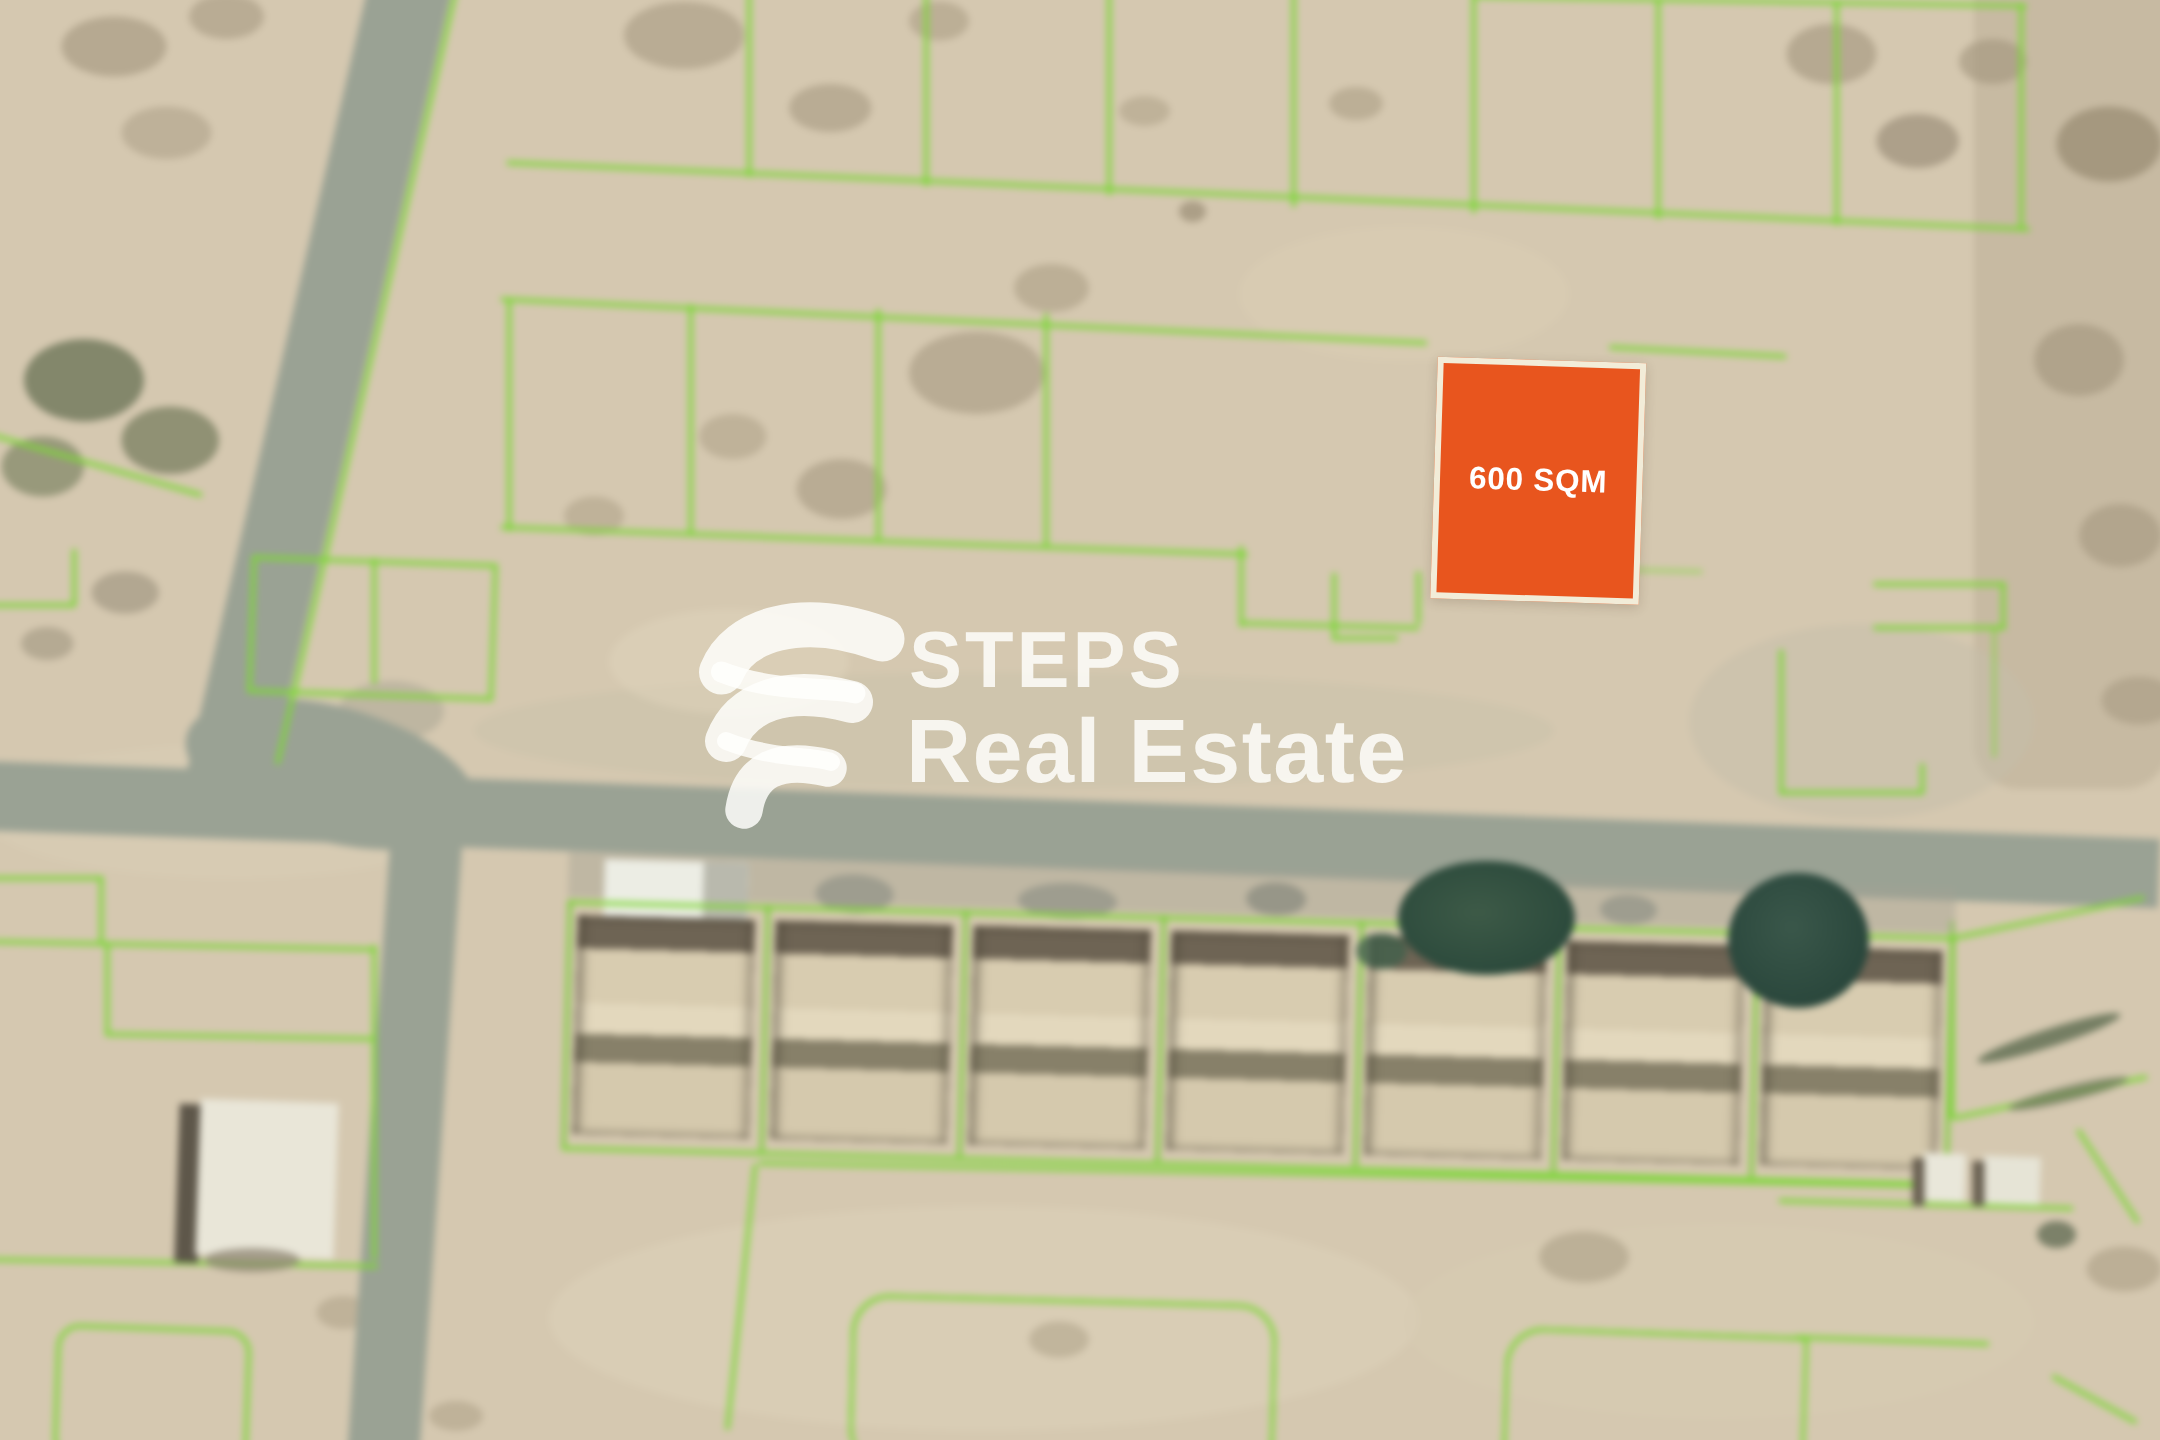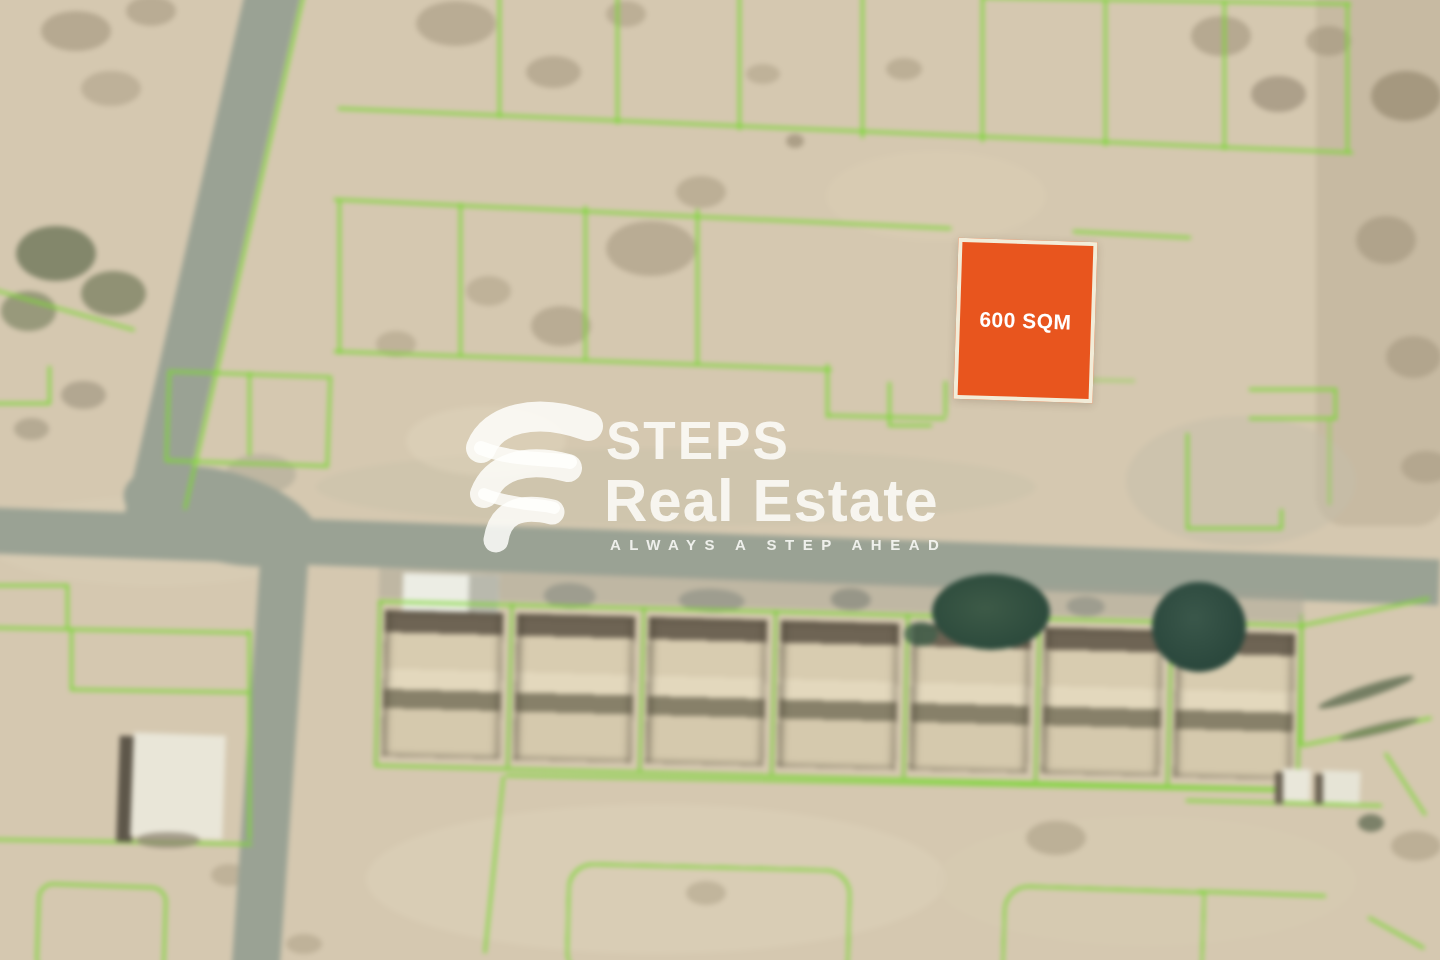--- a/index.html
+++ b/index.html
@@ -207,16 +207,15 @@
           <path d="M132,26 C78,6 36,20 25,48" stroke-width="30"></path>
           <path d="M112,68 C68,56 38,68 28,94" stroke-width="28"></path>
           <path d="M96,112 C62,104 44,114 40,140" stroke-width="25"></path>
           <path d="M25,48 C60,62 100,58 114,62" stroke-width="14"></path>
           <path d="M28,94 C58,106 88,104 98,108" stroke-width="12"></path>
         </g>
       </svg>
     </div>
     <div class="wm wm-brand-bottom">Real Estate</div>
     <div class="wm wm-brand-top">STEPS</div>
-    <div class="wm wm-tagline">ALWAYS A STEP AHEAD</div>
   </div>
 
 </div>
 
 </body></html>

